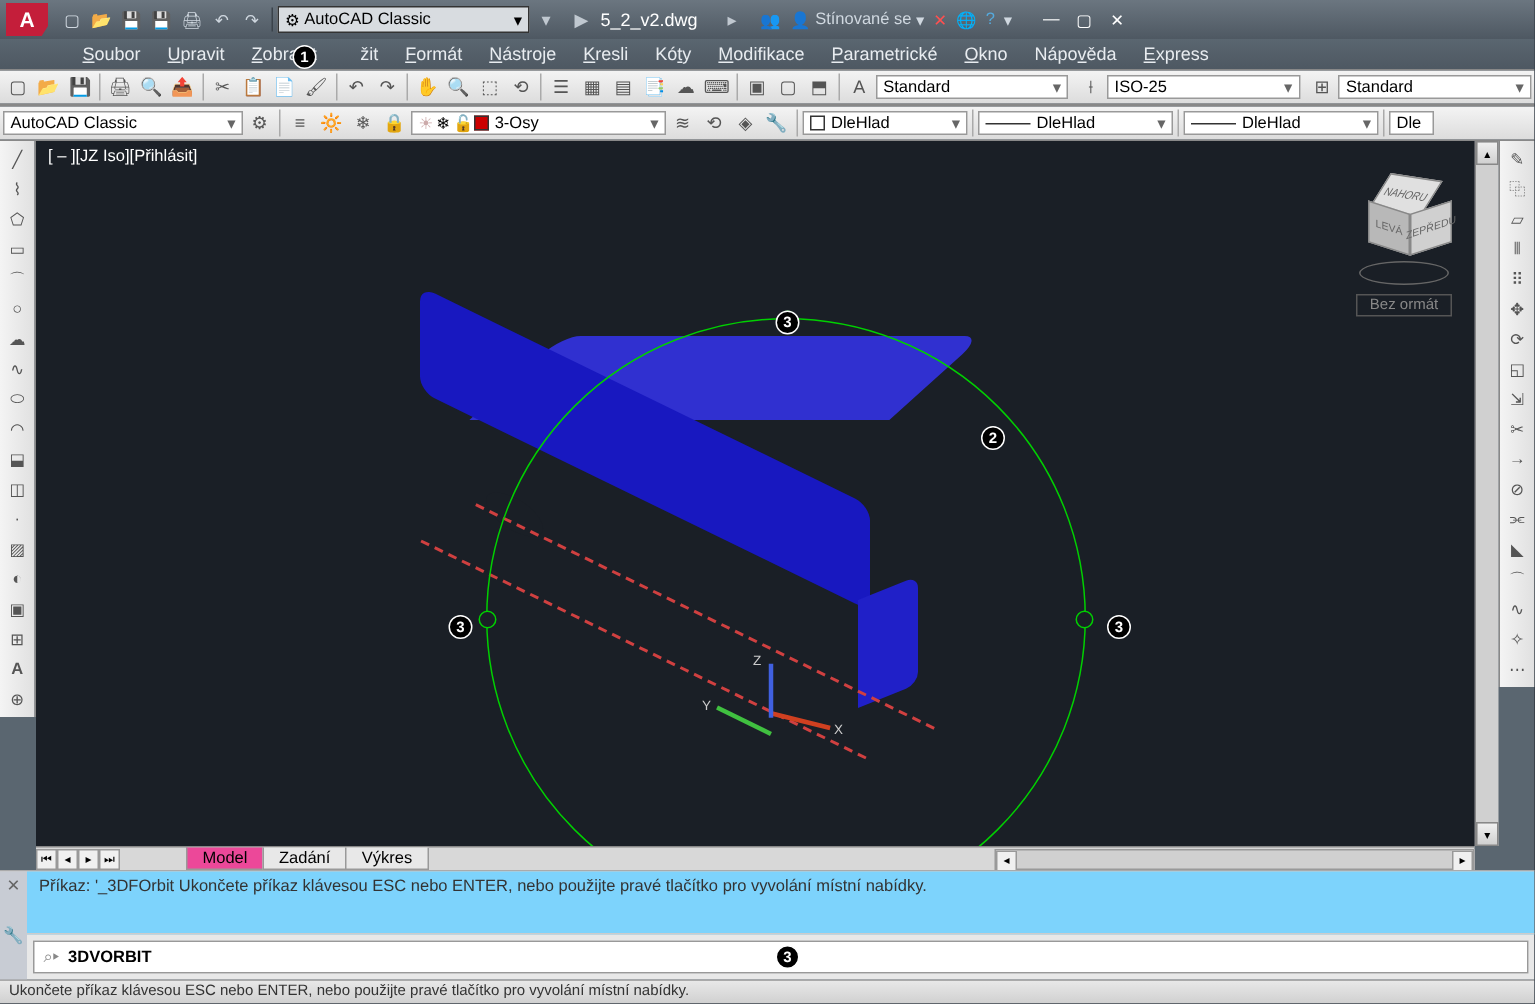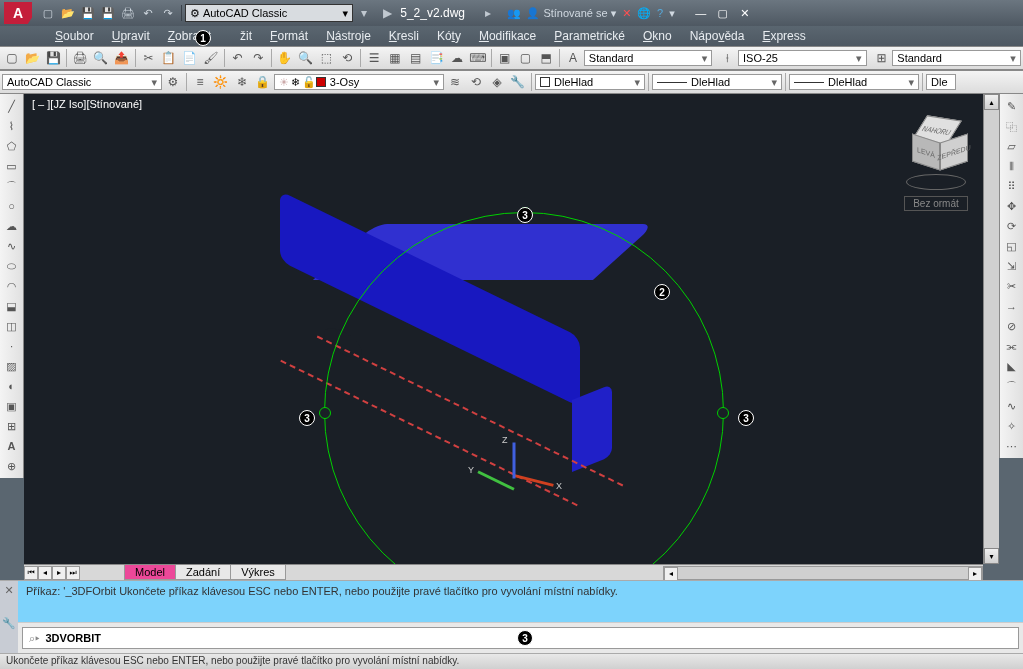--- a/index.html
+++ b/index.html
@@ -300,21 +300,21 @@
   <div class="vtool">✧</div>
   <div class="vtool">⋯</div>
 </div>
 
 <div class="right-scroll">
   <div class="scroll-btn">▴</div>
   <div class="scroll-btn bottom">▾</div>
 </div>
 
 <div class="draw-wrap">
-  <div class="draw-title">[ – ][JZ Iso][Stínované]</div>
+  <div class="draw-title">[ – ][JZ Iso][Přihlásit]</div>
 
   <div class="viewcube">
     <div class="cube">
       <div class="cube-face cube-top">NAHORU</div>
       <div class="cube-face cube-front">LEVÁ</div>
       <div class="cube-face cube-right">ZEPŘEDU</div>
     </div>
     <div class="compass"></div>
     <div class="vc-label">Bez ormát</div>
   </div>

